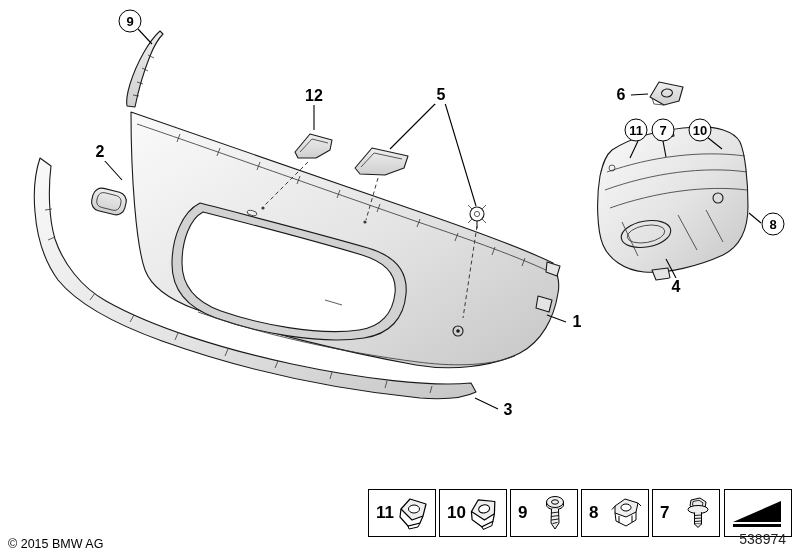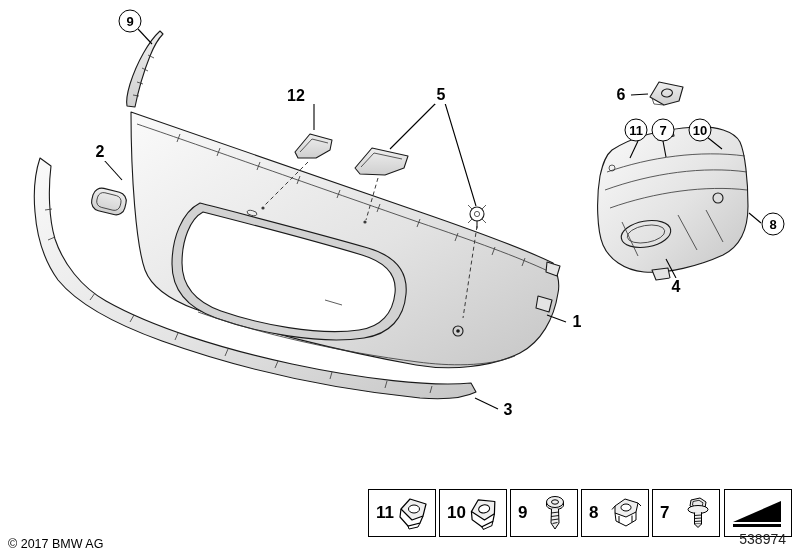--- a/index.html
+++ b/index.html
@@ -153,21 +153,21 @@
       <path class="dash" d="M308,162 L264,206"></path>
       <circle cx="263" cy="208" r="1.6" fill="#3a3a3a"></circle>
       <path class="dash" d="M378,178 L366,220"></path>
       <circle cx="365" cy="222" r="1.6" fill="#3a3a3a"></circle>
       <path class="dash" d="M477,226 L463,318"></path>
     </g>
   </svg>
 
   <div class="callout circled" style="left:130px;top:21px">9</div>
   <div class="callout" style="left:100px;top:152px">2</div>
-  <div class="callout" style="left:296px;top:96px">12</div>
+  <div class="callout" style="left:314px;top:96px">12</div>
   <div class="callout" style="left:441px;top:95px">5</div>
   <div class="callout" style="left:621px;top:95px">6</div>
   <div class="callout circled" style="left:636px;top:130px">11</div>
   <div class="callout circled" style="left:663px;top:130px">7</div>
   <div class="callout circled" style="left:700px;top:130px">10</div>
   <div class="callout circled" style="left:773px;top:224px">8</div>
   <div class="callout" style="left:676px;top:287px">4</div>
   <div class="callout" style="left:577px;top:322px">1</div>
   <div class="callout" style="left:508px;top:410px">3</div>
 
@@ -230,16 +230,16 @@
     </div>
   </div>
 
   <div class="arrow-box">
     <svg width="58" height="36" viewBox="0 0 58 36">
       <polygon points="4,27 52,6 52,27" fill="#000"></polygon>
       <rect x="4" y="29" width="48" height="3" fill="#000"></rect>
     </svg>
   </div>
 
-  <div class="copyright">© 2017 BMW AG</div>
+  <div class="copyright">© 2015 BMW AG</div>
   <div class="diagram-number">538974</div>
 
 </div>
 
 </body></html>

